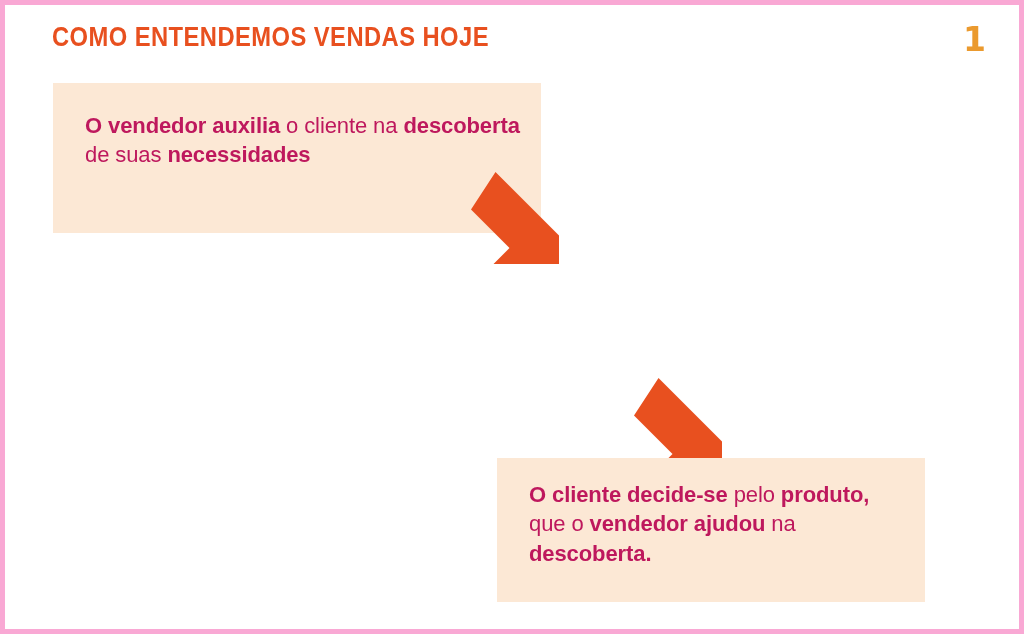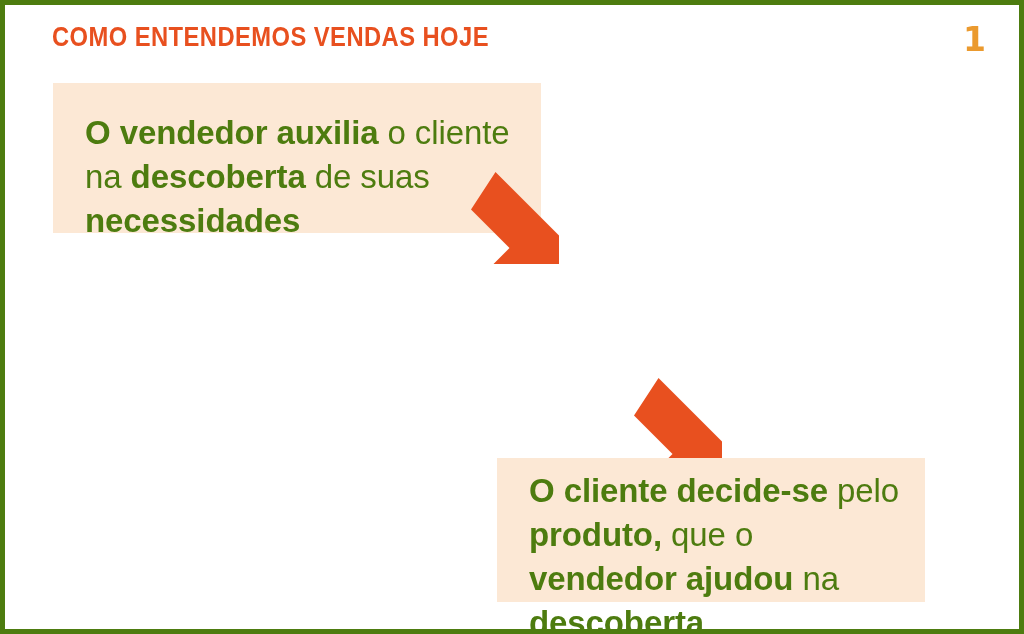--- a/index.html
+++ b/index.html
@@ -9,21 +9,21 @@
   }
   body {
     font-family: "Liberation Sans", sans-serif;
   }
   .slide {
     position: relative;
     width: 1024px;
     height: 634px;
     background: #ffffff;
     box-sizing: border-box;
-    border: 5px solid #4d7c0f;
+    border: 5px solid #f9a8d4;
     overflow: hidden;
   }
   .slide-title {
     position: absolute;
     left: 47px;
     top: 17px;
     font-family: "Liberation Sans Narrow", "Liberation Sans", sans-serif;
     font-weight: bold;
     font-size: 27px;
     letter-spacing: 0.5px;
@@ -49,22 +49,22 @@
     left: 0;
     top: 0;
     width: 1024px;
     height: 634px;
   }
 
   .step-box {
     position: absolute;
     background: #fce8d5;
     box-sizing: border-box;
-    color: #4d7c0f;
-    font-size: 33px;
+    color: #be185d;
+    font-size: 22px;
     line-height: 1.33;
     letter-spacing: -0.1px;
     font-weight: 300;
   }
   .step-box .tx {
     position: absolute;
     left: 32px;
     right: 18px;
   }
   .step-box b {
@@ -86,21 +86,21 @@
     height: 167px;
   }
   #box-2 .tx { top: 15px; }
 
   #box-3 {
     left: 492px;
     top: 453px;
     width: 428px;
     height: 144px;
   }
-  #box-3 .tx { top: 11px; }
+  #box-3 .tx { top: 22px; }
 
   .arrow {
     position: absolute;
     width: 88px;
     height: 92px;
     color: #e8501f;
   }
   .arrow svg { display: block; width: 100%; height: 100%; }
 
   #arrow-1 { left: 466px; top: 167px; }

